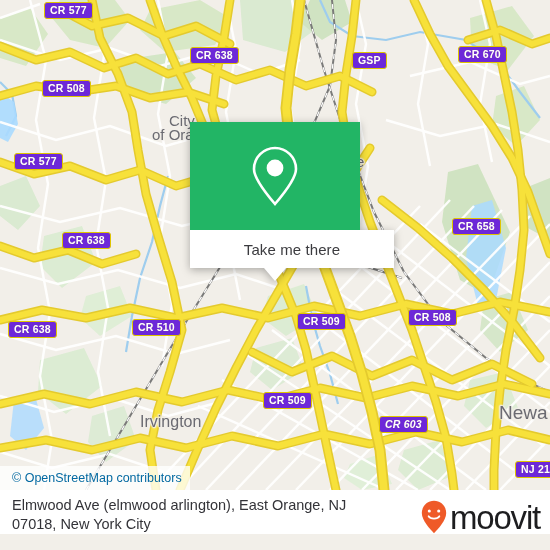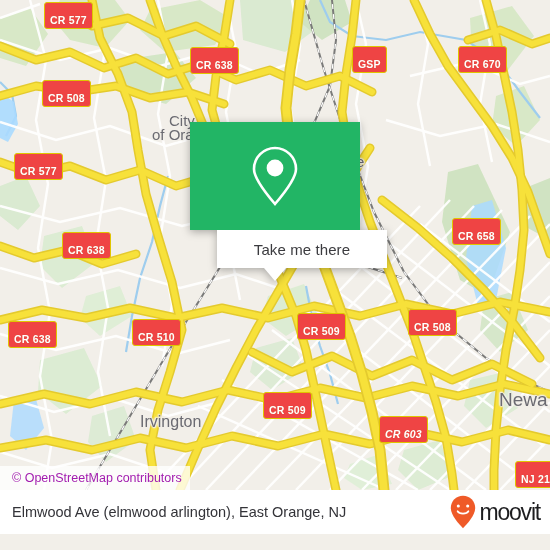--- a/index.html
+++ b/index.html
@@ -25,28 +25,28 @@
     width: 550px;
     height: 490px;
     overflow: hidden;
     background: #f2efe9;
   }
   #map svg { display: block; }
 
   
   .shield {
     position: absolute;
-    background: #ef4444;
+    background: #6d28d9;
     border: 1px solid #e0c500;
     border-radius: 3px;
     color: #ffffff;
     font-size: 10.5px;
     font-weight: bold;
     letter-spacing: 0.2px;
-    padding: 11px 5px 2px 5px;
+    padding: 1px 5px 2px 5px;
     line-height: 12px;
     white-space: nowrap;
     text-shadow: 0 0 1px rgba(150,130,0,0.35);
     box-sizing: border-box;
   }
 
   
   .place {
     position: absolute;
     color: #6b6b72;
@@ -70,30 +70,29 @@
   }
   #popup-image {
     width: 170px;
     height: 108px;
     background: #22b565;
     display: flex;
     align-items: center;
     justify-content: center;
   }
   #popup-cta {
-    width: 170px;
+    width: 204px;
     height: 38px;
     background: #ffffff;
     display: flex;
     align-items: center;
     justify-content: center;
     color: #3b3b3f;
     font-size: 15px;
     letter-spacing: 0.1px;
-    margin-left: 27px;
   }
   #popup-tail {
     position: absolute;
     left: 50%;
     margin-left: -11px;
     top: 146px;
     width: 0; height: 0;
     border-left: 11px solid transparent;
     border-right: 11px solid transparent;
     border-top: 13px solid #ffffff;
@@ -102,55 +101,55 @@
   
   #attribution {
     position: absolute;
     left: 0;
     top: 466px;
     height: 24px;
     padding: 0 8px 0 12px;
     display: flex;
     align-items: center;
     background: rgba(255,255,255,0.78);
-    color: #a21caf;
+    color: #0369a1;
     font-size: 12.5px;
     z-index: 30;
   }
 
   
   #footer {
     position: absolute;
     left: 0;
     top: 490px;
     width: 550px;
     height: 44px;
     background: #ffffff;
     display: flex;
-    align-items: center;
+    align-items: flex-end;
     box-sizing: border-box;
     padding: 0 10px 0 12px;
     z-index: 50;
   }
   #footer-address {
     flex: 1;
     color: #333338;
     font-size: 14.5px;
     line-height: 19px;
     padding-right: 6px;
   }
   #footer-brand {
     display: flex;
     align-items: center;
     gap: 3px;
     flex: none;
   }
   #brand-word {
     color: #1d1d1f;
-    font-size: 23px;
+    font-size: 33px;
     line-height: 33px;
     letter-spacing: -1.2px;
     font-weight: 400;
   }
 </style>
 </head>
 <body>
 
 <div id="app">
 
@@ -292,25 +291,25 @@
       <g fill="none">
         <path d="M300 0 L296 34 L290 70 L286 108 L290 146 L298 184 L310 222 L322 260 L336 298 L350 336 L362 374 L372 412 L380 450 L384 490" stroke="#e4ca2e" stroke-width="11" stroke-linecap="round"></path>
         <path d="M300 0 L296 34 L290 70 L286 108 L290 146 L298 184 L310 222 L322 260 L336 298 L350 336 L362 374 L372 412 L380 450 L384 490" stroke="#f7e13a" stroke-width="7.5" stroke-linecap="round"></path>
       </g>
     </svg>
 
     <div class="place" style="left:169px; top:112px;">City</div>
     <div class="place" style="left:152px; top:126px;">of Oran</div>
     <div class="place" style="left:356px; top:153px;">e</div>
     <div class="place" style="left:140px; top:413px; font-size:16px;">Irvington</div>
-    <div class="place" style="left:499px; top:391px; font-size:19px;">Newa</div>
+    <div class="place" style="left:499px; top:404px; font-size:19px;">Newa</div>
 
     <div class="shield" style="left:44px; top:2px;">CR 577</div>
     <div class="shield" style="left:190px; top:47px;">CR 638</div>
-    <div class="shield" style="left:352px; top:46px;">GSP</div>
+    <div class="shield" style="left:352px; top:52px;">GSP</div>
     <div class="shield" style="left:458px; top:46px;">CR 670</div>
     <div class="shield" style="left:42px; top:80px;">CR 508</div>
     <div class="shield" style="left:14px; top:153px;">CR 577</div>
     <div class="shield" style="left:62px; top:232px;">CR 638</div>
     <div class="shield" style="left:452px; top:218px;">CR 658</div>
     <div class="shield" style="left:8px; top:321px;">CR 638</div>
     <div class="shield" style="left:132px; top:319px;">CR 510</div>
     <div class="shield" style="left:297px; top:313px;">CR 509</div>
     <div class="shield" style="left:408px; top:309px;">CR 508</div>
     <div class="shield" style="left:263px; top:392px;">CR 509</div>
@@ -331,20 +330,21 @@
     </div>
 
     <div id="attribution">
       <span>© OpenStreetMap contributors</span>
     </div>
   </div>
 
   <div id="footer">
     <div id="footer-address">
       <div>Elmwood Ave (elmwood arlington), East Orange, NJ</div>
+      <div>07018, New York City</div>
     </div>
     <div id="footer-brand">
       <svg width="26" height="34" viewBox="0 0 26 34">
         <path d="M13 0.8 C6.2 0.8 0.8 6.2 0.8 13 C0.8 20.6 9.4 29.6 13 33.2 C16.6 29.6 25.2 20.6 25.2 13 C25.2 6.2 19.8 0.8 13 0.8 Z" fill="#ef5a28"></path>
         <circle cx="8.3" cy="11" r="1.55" fill="#ffffff"></circle>
         <circle cx="17.7" cy="11" r="1.55" fill="#ffffff"></circle>
         <path d="M7.6 16.2 C9.4 19.3 16.6 19.3 18.4 16.2" fill="none" stroke="#ffffff" stroke-width="1.7" stroke-linecap="round"></path>
       </svg>
       <span id="brand-word">moovit</span>
     </div>

